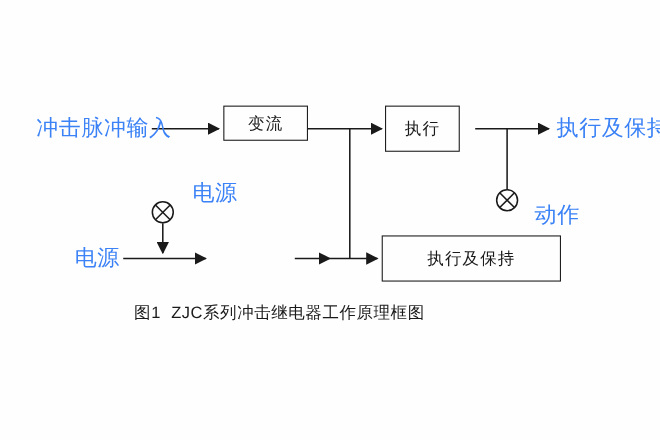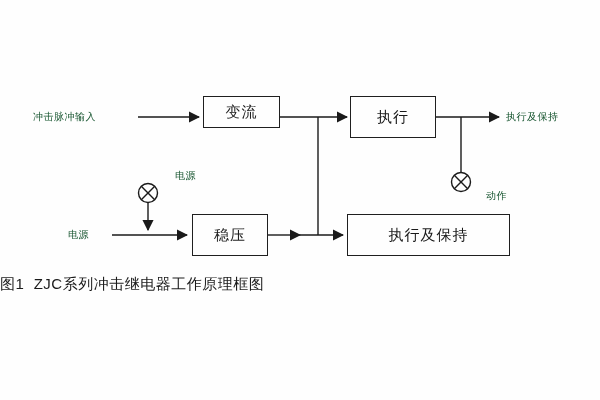--- a/index.html
+++ b/index.html
@@ -7,41 +7,42 @@
     position:relative;
     width:600px;height:400px;
     background:#fefefe;
     font-family:"Liberation Sans","DejaVu Sans",sans-serif;
     color:#1a1a1a;
     overflow:hidden;
   }
   svg.layer{position:absolute;left:0;top:0;}
   .lbl{
     position:absolute;
-    font-size:10px;
+    font-size:20px;
     line-height:16px;
     white-space:pre;
-    color:#14532d;
+    color:#3b82f6;
     letter-spacing:0.5px;
   }
   .block{
     position:absolute;
     border:1.5px solid #1f1f1f;
     background:#fefefe;
     display:flex;
     align-items:center;
     justify-content:center;
     font-size:15px;
     letter-spacing:1px;
     box-sizing:border-box;
   }
   .caption{
     position:absolute;
     left:0;top:275px;
     width:508px;
+    text-align:center;
     font-size:15px;
     white-space:pre;
     letter-spacing:0.5px;
     color:#1a1a1a;
   }
 </style>
 </head>
 <body>
 
 <div id="stage">
@@ -92,20 +93,19 @@
   <span class="lbl" style="left:506px;top:109px">执行及保持</span>
 
   <span class="lbl" style="left:175px;top:168px">电源</span>
 
   <span class="lbl" style="left:68px;top:227px">电源</span>
 
   <span class="lbl" style="left:486px;top:188px">动作</span>
 
   <div class="block" style="left:203px;top:96px;width:77px;height:32px">变流</div>
 
-  <div class="block" style="left:350px;top:96px;width:86px;height:42px">执行</div>
+  <div class="block" style="left:350px;top:96px;width:68px;height:42px">执行</div>
 
-  <div class="block" style="left:192px;top:214px;width:76px;height:42px">稳压</div>
 
   <div class="block" style="left:347px;top:214px;width:163px;height:42px">执行及保持</div>
 
   <div class="caption">图1  ZJC系列冲击继电器工作原理框图</div>
 </div>
 
 </body></html>

